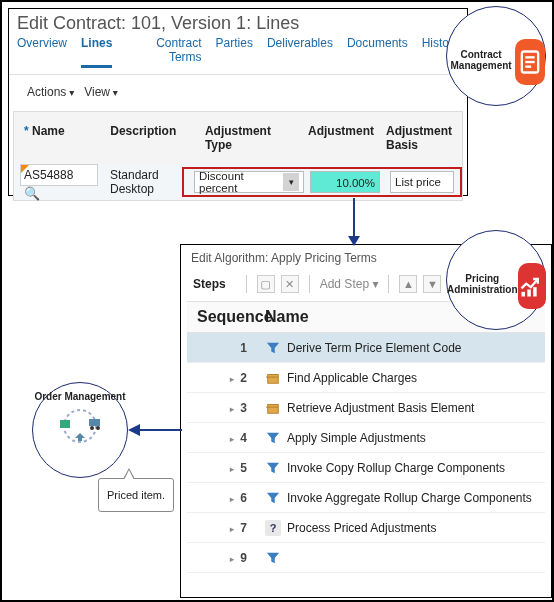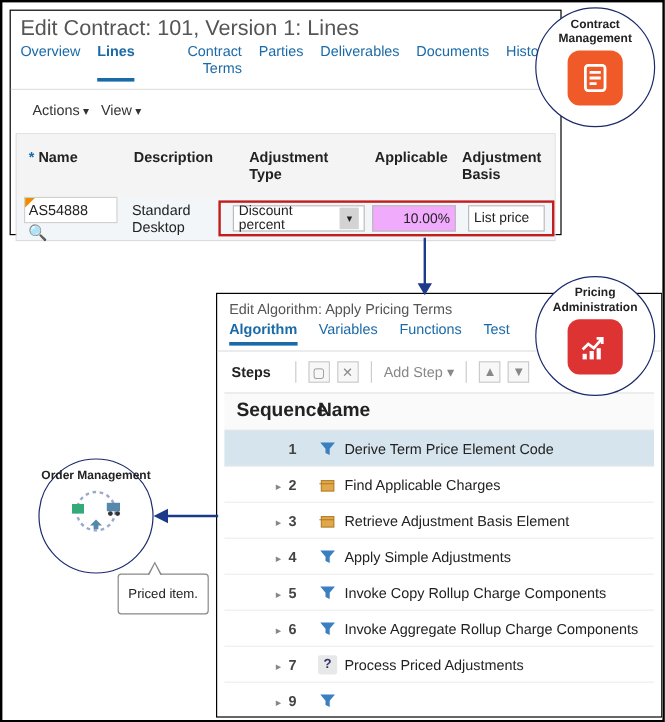--- a/index.html
+++ b/index.html
@@ -94,21 +94,21 @@
     display:flex; align-items:center; justify-content:space-between;
     background:#fff; border:1px solid #bbb;
     height:22px; width:110px; padding:0 4px; margin:0 6px 0 4px;
     font-size:11.5px;
   }
   .select-fake .chev {
     background:#d3d3d3; height:18px; width:16px;
     display:flex;align-items:center;justify-content:center;
     font-size:9px;
   }
-  .adj-val { width:70px; background:#f0abfc; border:1px solid #bbb; height:22px;
+  .adj-val { width:70px; background:#5eead4; border:1px solid #bbb; height:22px;
              text-align:right; padding:0 4px; font-size:11.5px; line-height:22px;}
   .basis-val{ width:64px; background:#fff; border:1px solid #bbb; height:22px;
              padding:0 4px; margin-left:10px;font-size:11.5px; display:flex;align-items:center;}
 
   
   .algo-panel {
     position:absolute;
     left:178px; top:242px;
     width:372px; height:354px;
     border:1px solid #000; background:#fff;
@@ -154,21 +154,21 @@
   .ico-funnel { color:#2a6fb0; }
   .ico-box    { color:#c77d00; }
   .ico-q      { background:#e8e8e8; color:#336; font-weight:bold;}
 
   
   .badge {
     position:absolute;
     width:100px; height:100px;
     border:1px solid #1b2a6b; border-radius:50%;
     background:#fff;
-    display:flex; flex-direction:column; align-items:center;
+    display:flex; flex-direction:row; align-items:center;
     padding-top:8px;
   }
   .badge .lbl { font-size:10px; font-weight:bold; text-align:center; color:#222; line-height:1.15;}
   .badge .chip {
     width:46px;height:46px;border-radius:10px;margin-top:4px;
     display:flex;align-items:center;justify-content:center;
     color:#fff;font-size:22px;
   }
   .chip-orange { background:#f05a28; }
   .chip-red    { background:#d33; }
@@ -227,21 +227,21 @@
   </div>
   <div class="actions-row">
     <span class="act-item">Actions</span>
     <span class="act-item">View</span>
   </div>
   <div class="ctable">
     <div class="ctable-head">
       <div class="ccol-name"><span class="ast">* </span><span>Name</span></div>
       <div class="ccol-desc">Description</div>
       <div class="ccol-adjt">Adjustment Type</div>
-      <div class="ccol-adj">Applicable</div>
+      <div class="ccol-adj">Adjustment</div>
       <div class="ccol-basis">Adjustment Basis</div>
     </div>
     <div class="ctable-row">
       <div class="ccol-name">
         <span class="field">
             <span>AS54888</span>
           </span>
         <span class="search-icon">🔍</span>
       </div>
       <div class="ccol-desc">Standard Desktop</div>
@@ -254,26 +254,20 @@
         <div class="basis-val">
             <span>List price</span>
           </div>
       </div>
     </div>
   </div>
 </div>
 
 <div class="algo-panel">
   <div class="algo-title">Edit Algorithm: Apply Pricing Terms</div>
-  <div class="algo-tabs">
-    <span class="tab active">Algorithm</span>
-    <span class="tab">Variables</span>
-    <span class="tab">Functions</span>
-    <span class="tab">Test</span>
-  </div>
   <div class="steps-row">
     <span class="steps-title">Steps</span>
     <span class="divider"></span>
     <span class="ico-btn">▢</span>
     <span class="ico-btn">✕</span>
     <span class="divider"></span>
     <span class="addstep"><span>Add Step</span> ▾</span>
     <span class="divider"></span>
     <span class="ico-btn">▲</span>
     <span class="ico-btn">▼</span>

